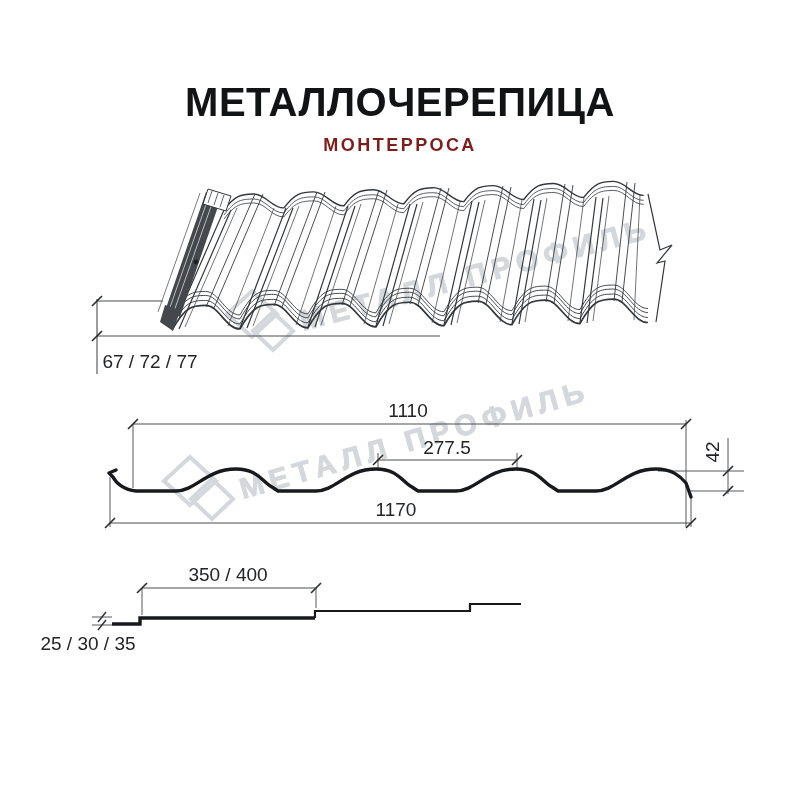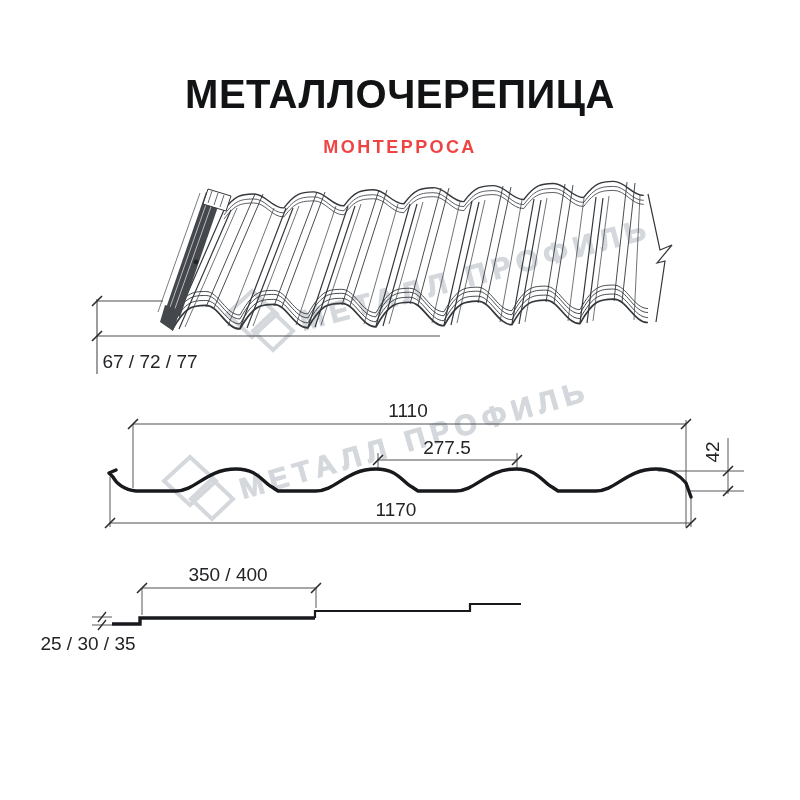--- a/index.html
+++ b/index.html
@@ -1,22 +1,22 @@
 <!DOCTYPE html>
 <html><head>
 <meta charset="utf-8">
 <style>
   html,body{margin:0;padding:0;background:#fff;}
   .canvas{
     position:relative;width:800px;height:800px;background:#ffffff;
     font-family:"Liberation Sans", sans-serif;overflow:hidden;
   }
-  .hdr{position:absolute;top:72px;left:0;width:800px;text-align:center;color:#121315;}
+  .hdr{position:absolute;top:80px;left:0;width:800px;text-align:center;color:#121315;}
   .hdr .title{font-size:40px;font-weight:800;letter-spacing:.5px;line-height:1.1;}
-  .hdr .subtitle{font-size:18px;font-weight:600;letter-spacing:2.5px;margin-top:21px;color:#ef4444;text-align:center;}
+  .hdr .subtitle{font-size:18px;font-weight:600;letter-spacing:2.5px;margin-top:11px;color:#7f1d1d;text-align:center;}
   svg text{font-family:"Liberation Sans", sans-serif;}
   .dimtxt{font-size:19px;fill:#222426;font-weight:400;}
   .wmtxt{font-size:29px;font-weight:700;letter-spacing:6px;fill:#d4d8dc;}
 </style>
 </head>
 <body>
 
 <div class="canvas">
 
   <div class="hdr">

